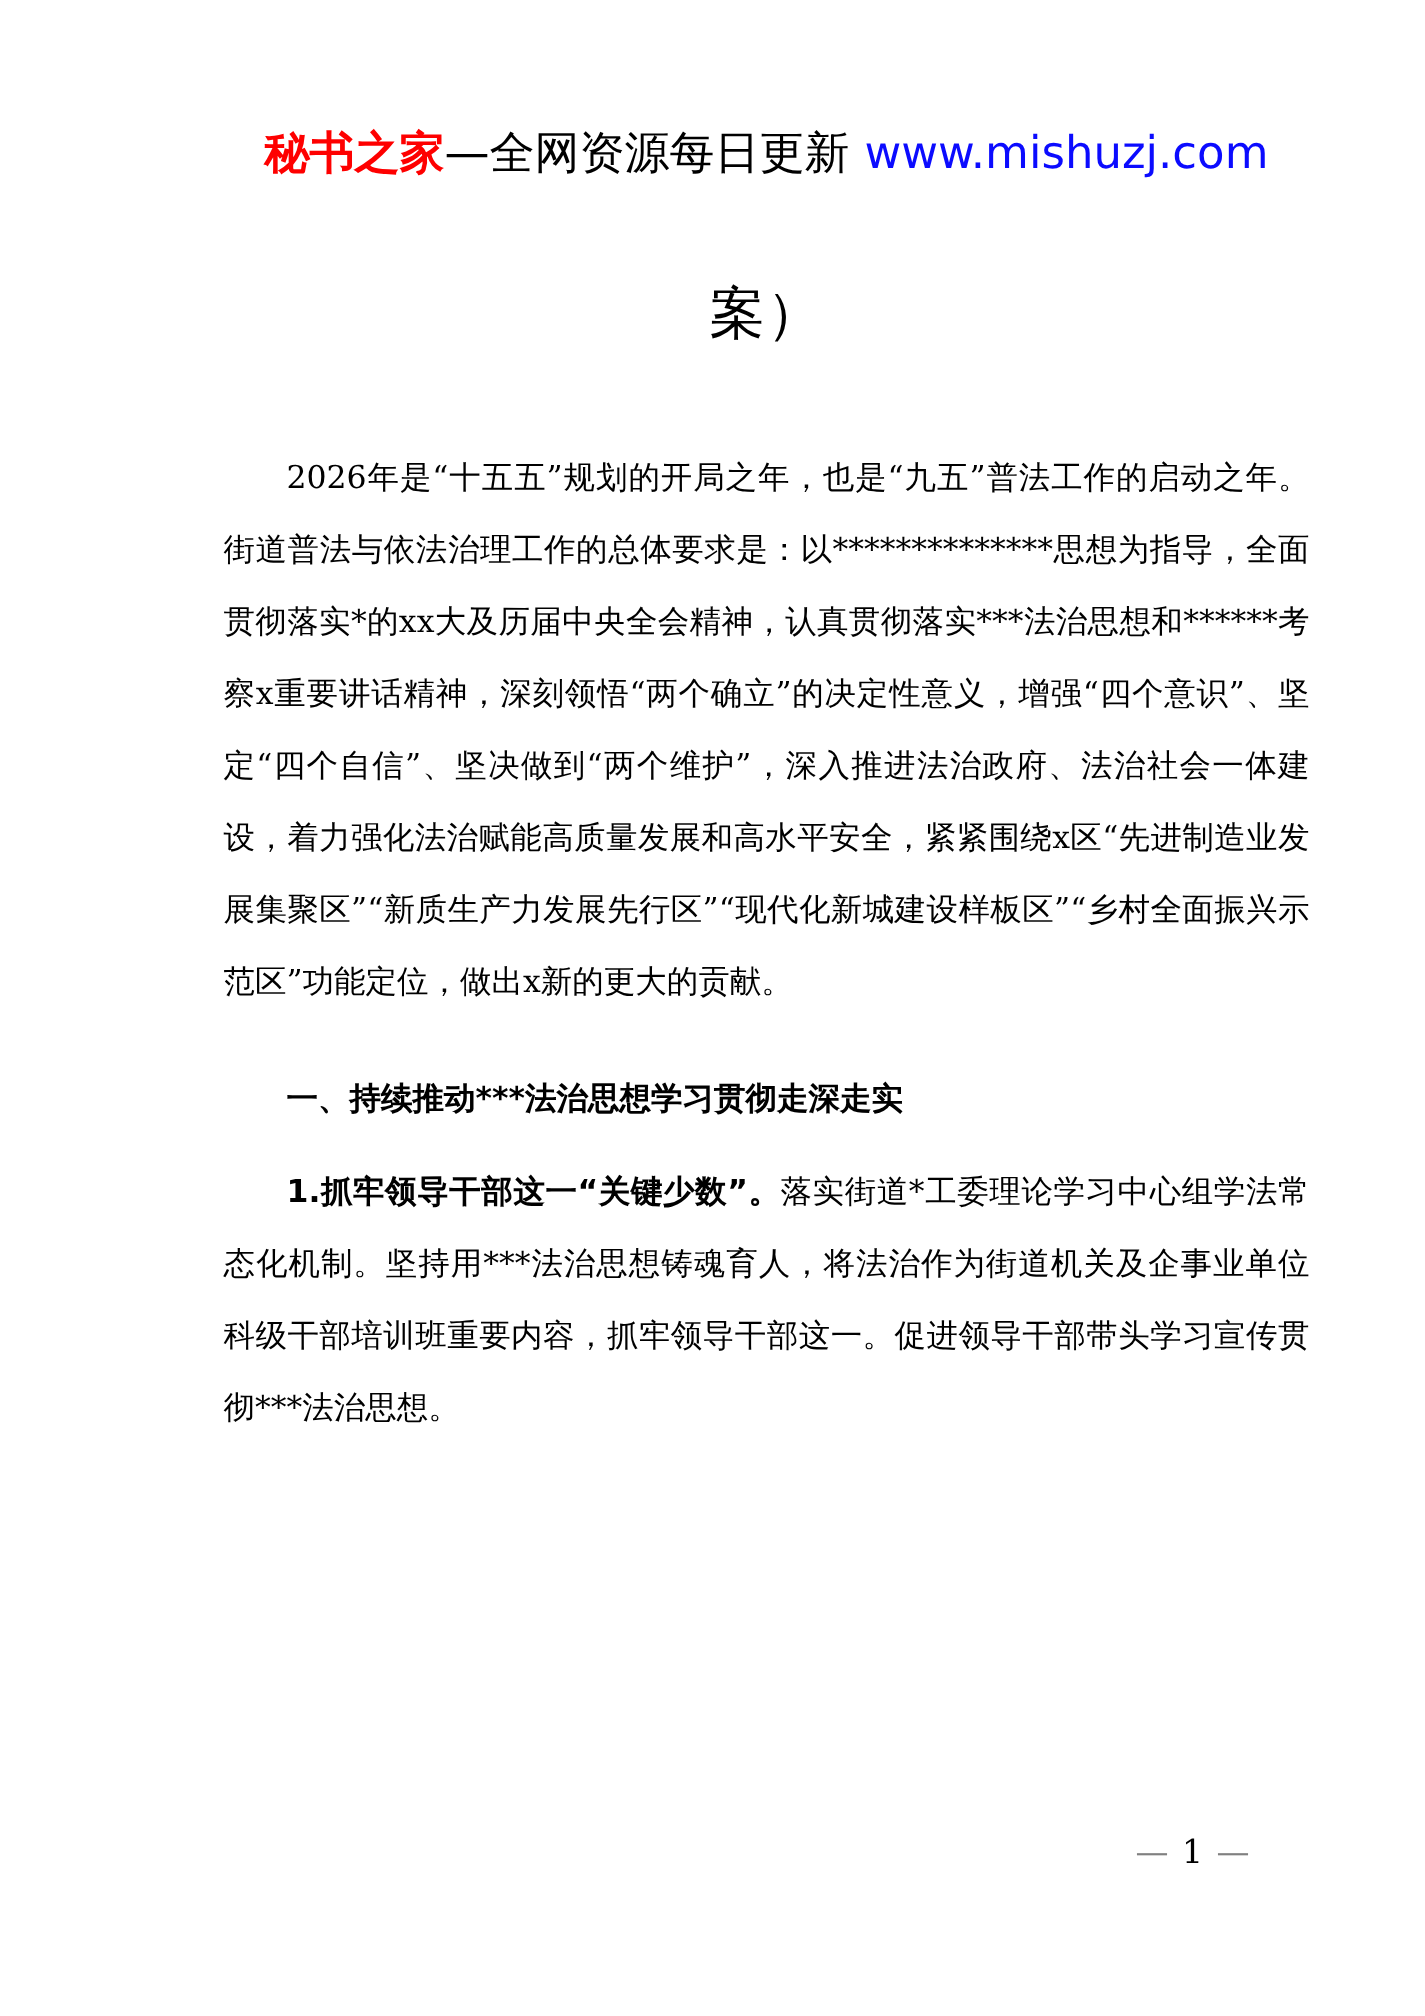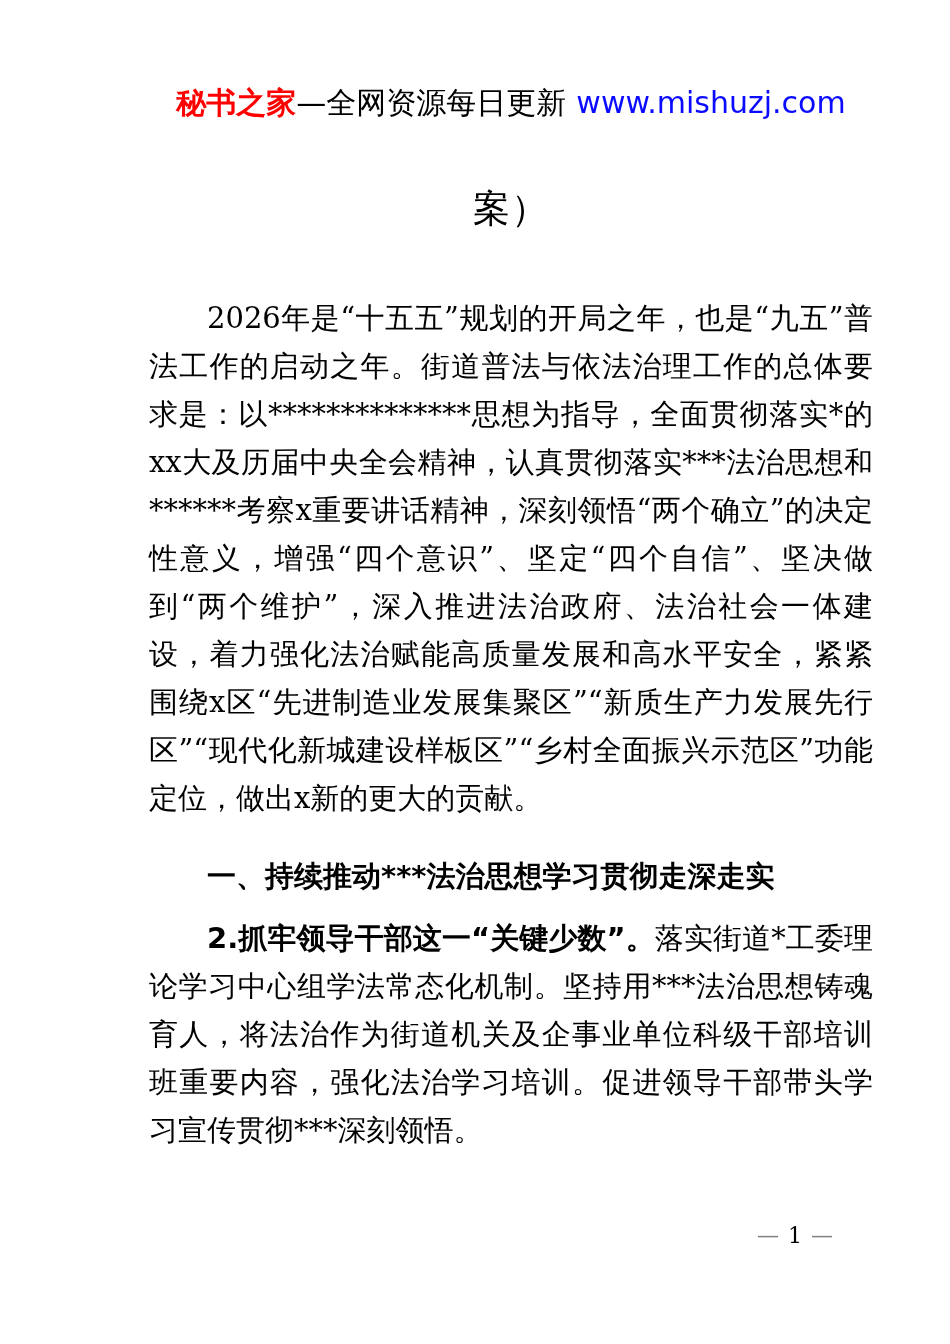--- a/index.html
+++ b/index.html
@@ -50,21 +50,21 @@
     line-height: 58px;
     letter-spacing: 1px;
   }
   .doc-title .title-line {
     display: block;
   }
   
   .doc-body {
     width: 724px;
     margin: 0 auto;
-    font-size: 29px;
+    font-size: 21px;
     line-height: 48px;
     text-align: justify;
   }
   .para {
     margin: 0;
     text-indent: 2em;
   }
   .para-intro {
     margin-top: 56px;
   }
@@ -107,20 +107,20 @@
     <span class="brand">秘书之家</span><span class="tagline">—全网资源每日更新</span><span class="url">www.mishuzj.com</span>
   </div>
 
   <h1 class="doc-title">
     <span class="title-line">案）</span>
   </h1>
 
   <div class="doc-body">
     <p class="para para-intro">2026年是“十五五”规划的开局之年，也是“九五”普法工作的启动之年。街道普法与依法治理工作的总体要求是：以**************思想为指导，全面贯彻落实*的xx大及历届中央全会精神，认真贯彻落实***法治思想和******考察x重要讲话精神，深刻领悟“两个确立”的决定性意义，增强“四个意识”、坚定“四个自信”、坚决做到“两个维护”，深入推进法治政府、法治社会一体建设，着力强化法治赋能高质量发展和高水平安全，紧紧围绕x区“先进制造业发展集聚区”“新质生产力发展先行区”“现代化新城建设样板区”“乡村全面振兴示范区”功能定位，做出x新的更大的贡献。</p>
     <p class="para section-heading">一、持续推动***法治思想学习贯彻走深走实</p>
-    <p class="para para-item"><span class="lead">2.抓牢领导干部这一“关键少数”。</span><span class="rest">落实街道*工委理论学习中心组学法常态化机制。坚持用***法治思想铸魂育人，将法治作为街道机关及企事业单位科级干部培训班重要内容，强化法治学习培训。促进领导干部带头学习宣传贯彻***深刻领悟。</span></p>
+    <p class="para para-item"><span class="lead">1.抓牢领导干部这一“关键少数”。</span><span class="rest">落实街道*工委理论学习中心组学法常态化机制。坚持用***法治思想铸魂育人，将法治作为街道机关及企事业单位科级干部培训班重要内容，抓牢领导干部这一。促进领导干部带头学习宣传贯彻***法治思想。</span></p>
   </div>
 
   <div class="page-footer">
     <span class="dash">—</span><span class="num">1</span><span class="dash">—</span>
   </div>
 
 </div>
 
 </body></html>

